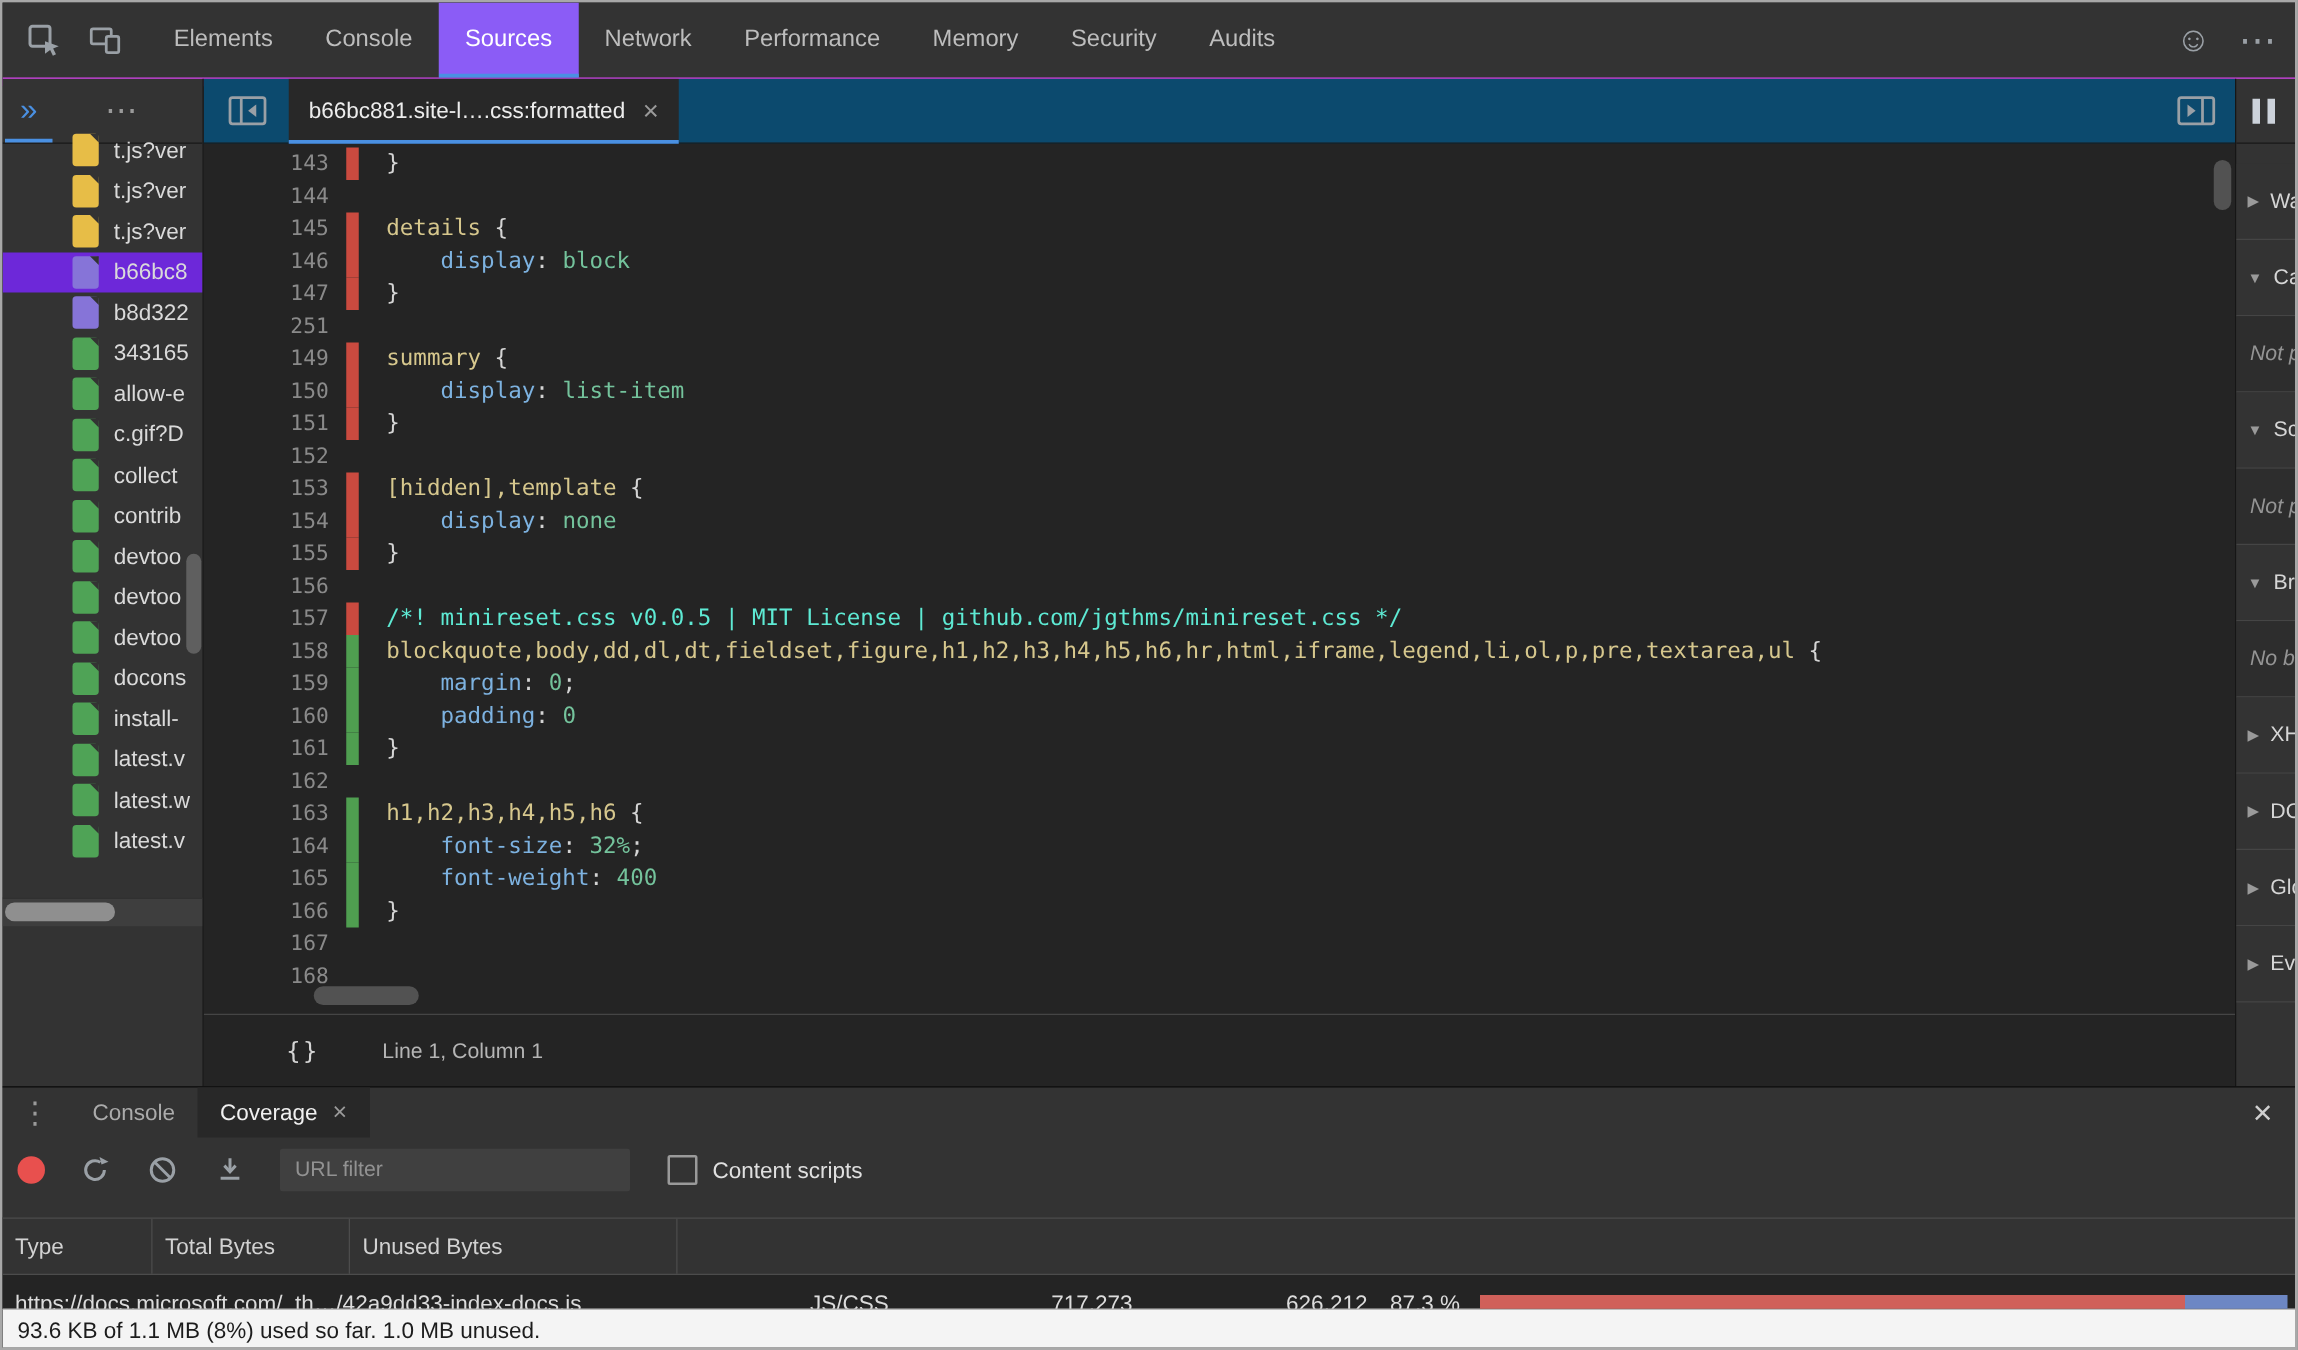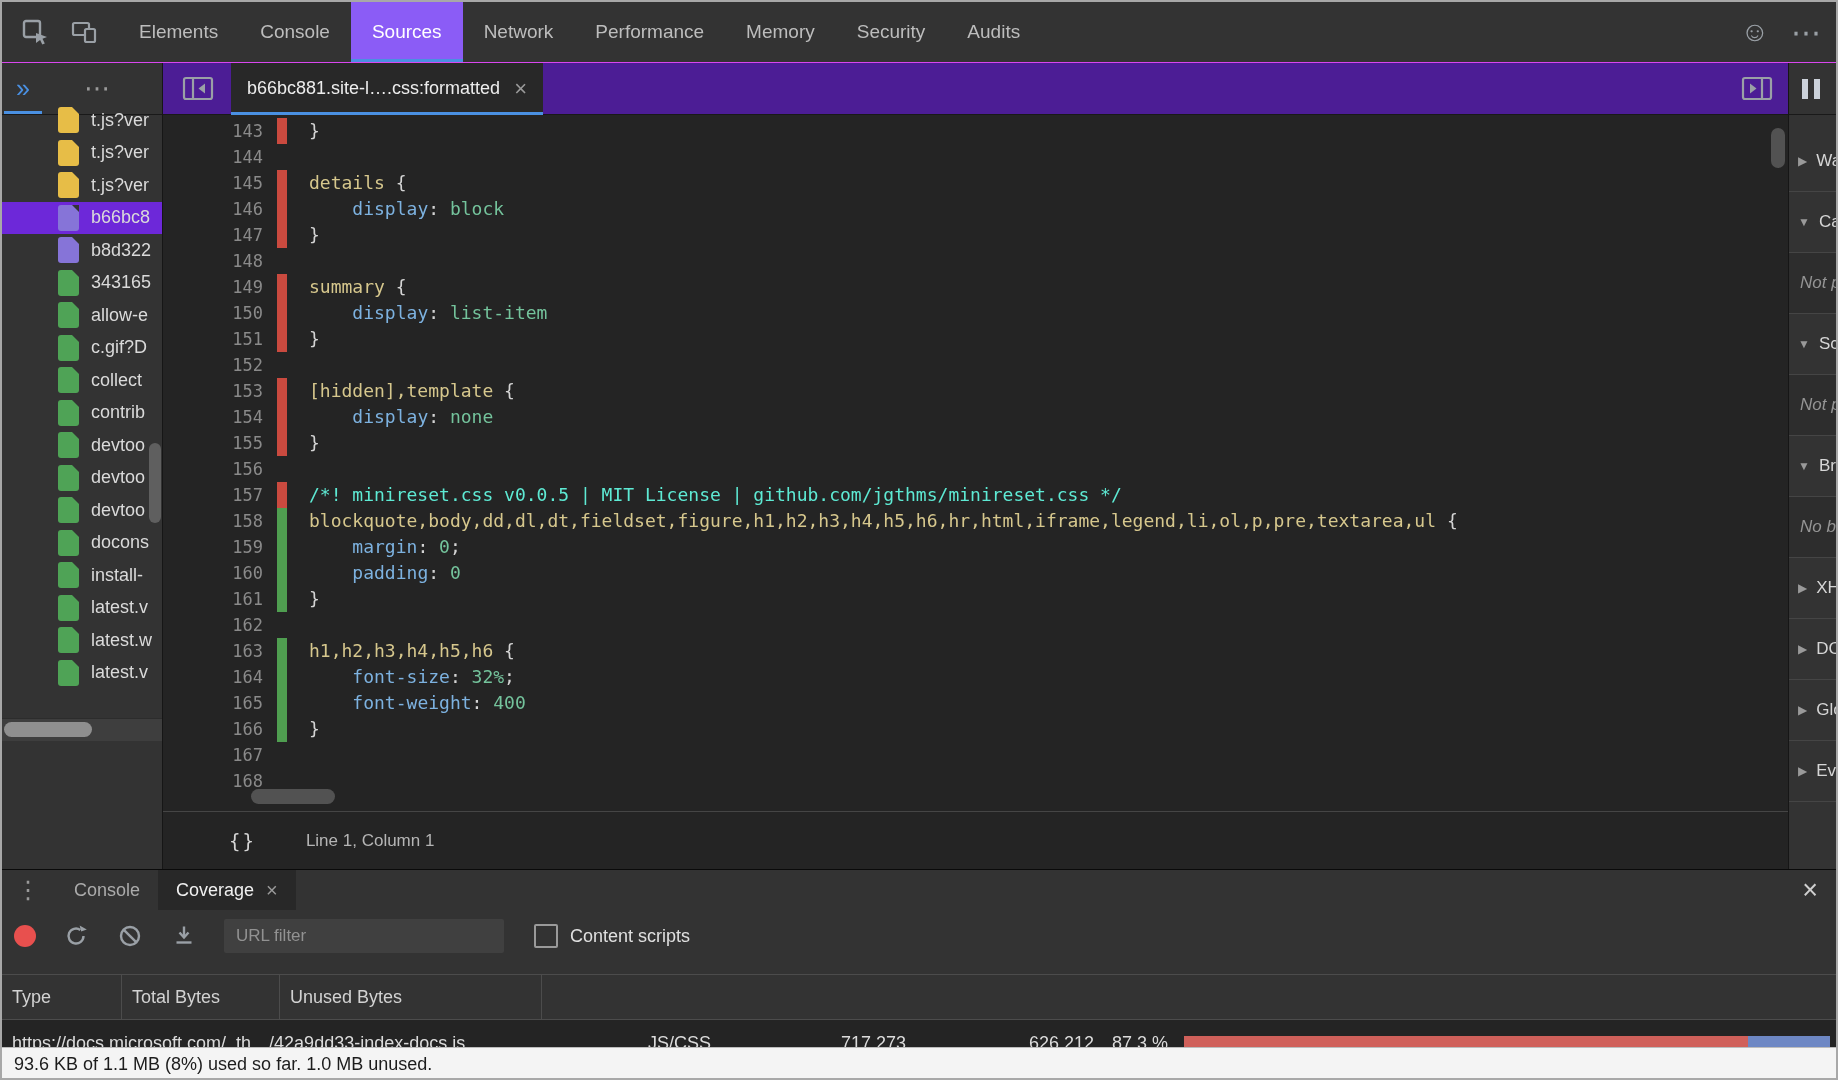--- a/index.html
+++ b/index.html
@@ -33,21 +33,21 @@
   .ficon.js{background:#e7bd47;}
   .ficon.css{background:#8674d8;}
   .ficon.other{background:#4fa356;}
   .fname{color:#dadada;font-size:18px;}
   .nav-vthumb{position:absolute;right:1px;top:380px;width:12px;height:80px;background:#5f5f5f;border-radius:6px;}
   .nav-hscroll{position:absolute;top:655px;left:0;right:0;height:22px;background:#3e3e3e;border-top:1px solid #2c2c2c;}
   .nav-hthumb{margin:3px 0 0 2px;width:88px;height:15px;background:#8f8f8f;border-radius:8px;}
 
   
   .editor{position:absolute;top:61px;left:161px;right:48px;bottom:208px;background:#242424;overflow:hidden;}
-  .editor-tabs{position:relative;height:51px;background:#4c1d95;border-bottom:1px solid #191919;
+  .editor-tabs{position:relative;height:51px;background:#0c4a6e;border-bottom:1px solid #191919;
     display:flex;align-items:stretch;}
   .pane-icon{align-self:center;margin-left:18px;display:flex;}
   .pane-icon.right{position:absolute;right:14px;top:11px;margin:0;}
   .file-tab{margin-left:16px;display:flex;align-items:center;padding:0 16px;background:#282828;position:relative;}
   .file-tab::after{content:"";position:absolute;left:0;right:0;bottom:-1px;height:3px;background:#4a90e2;}
   .tab-title{color:#ededed;font-size:18px;white-space:nowrap;}
   .tab-close{margin-left:14px;color:#9a9a9a;font-size:22px;line-height:1;}
   .code-area{position:absolute;top:51px;left:0;right:0;bottom:58px;overflow:hidden;padding-top:4px;
     font-family:"DejaVu Sans Mono",monospace;font-size:18px;line-height:26px;}
   .code-line{display:flex;height:26px;}
@@ -279,21 +279,21 @@
             <span class="ln">146</span>
             <span class="cov r"></span>
             <span class="lt"><span class="tk-pun">    </span><span class="tk-prop">display</span><span class="tk-pun">: </span><span class="tk-val">block</span></span>
           </div>
           <div class="code-line">
             <span class="ln">147</span>
             <span class="cov r"></span>
             <span class="lt"><span class="tk-pun">}</span></span>
           </div>
           <div class="code-line">
-            <span class="ln">148</span>
+            <span class="ln">251</span>
             <span class="cov"></span>
             <span class="lt"></span>
           </div>
           <div class="code-line">
             <span class="ln">149</span>
             <span class="cov r"></span>
             <span class="lt"><span class="tk-sel">summary</span><span class="tk-pun"> {</span></span>
           </div>
           <div class="code-line">
             <span class="ln">150</span>

